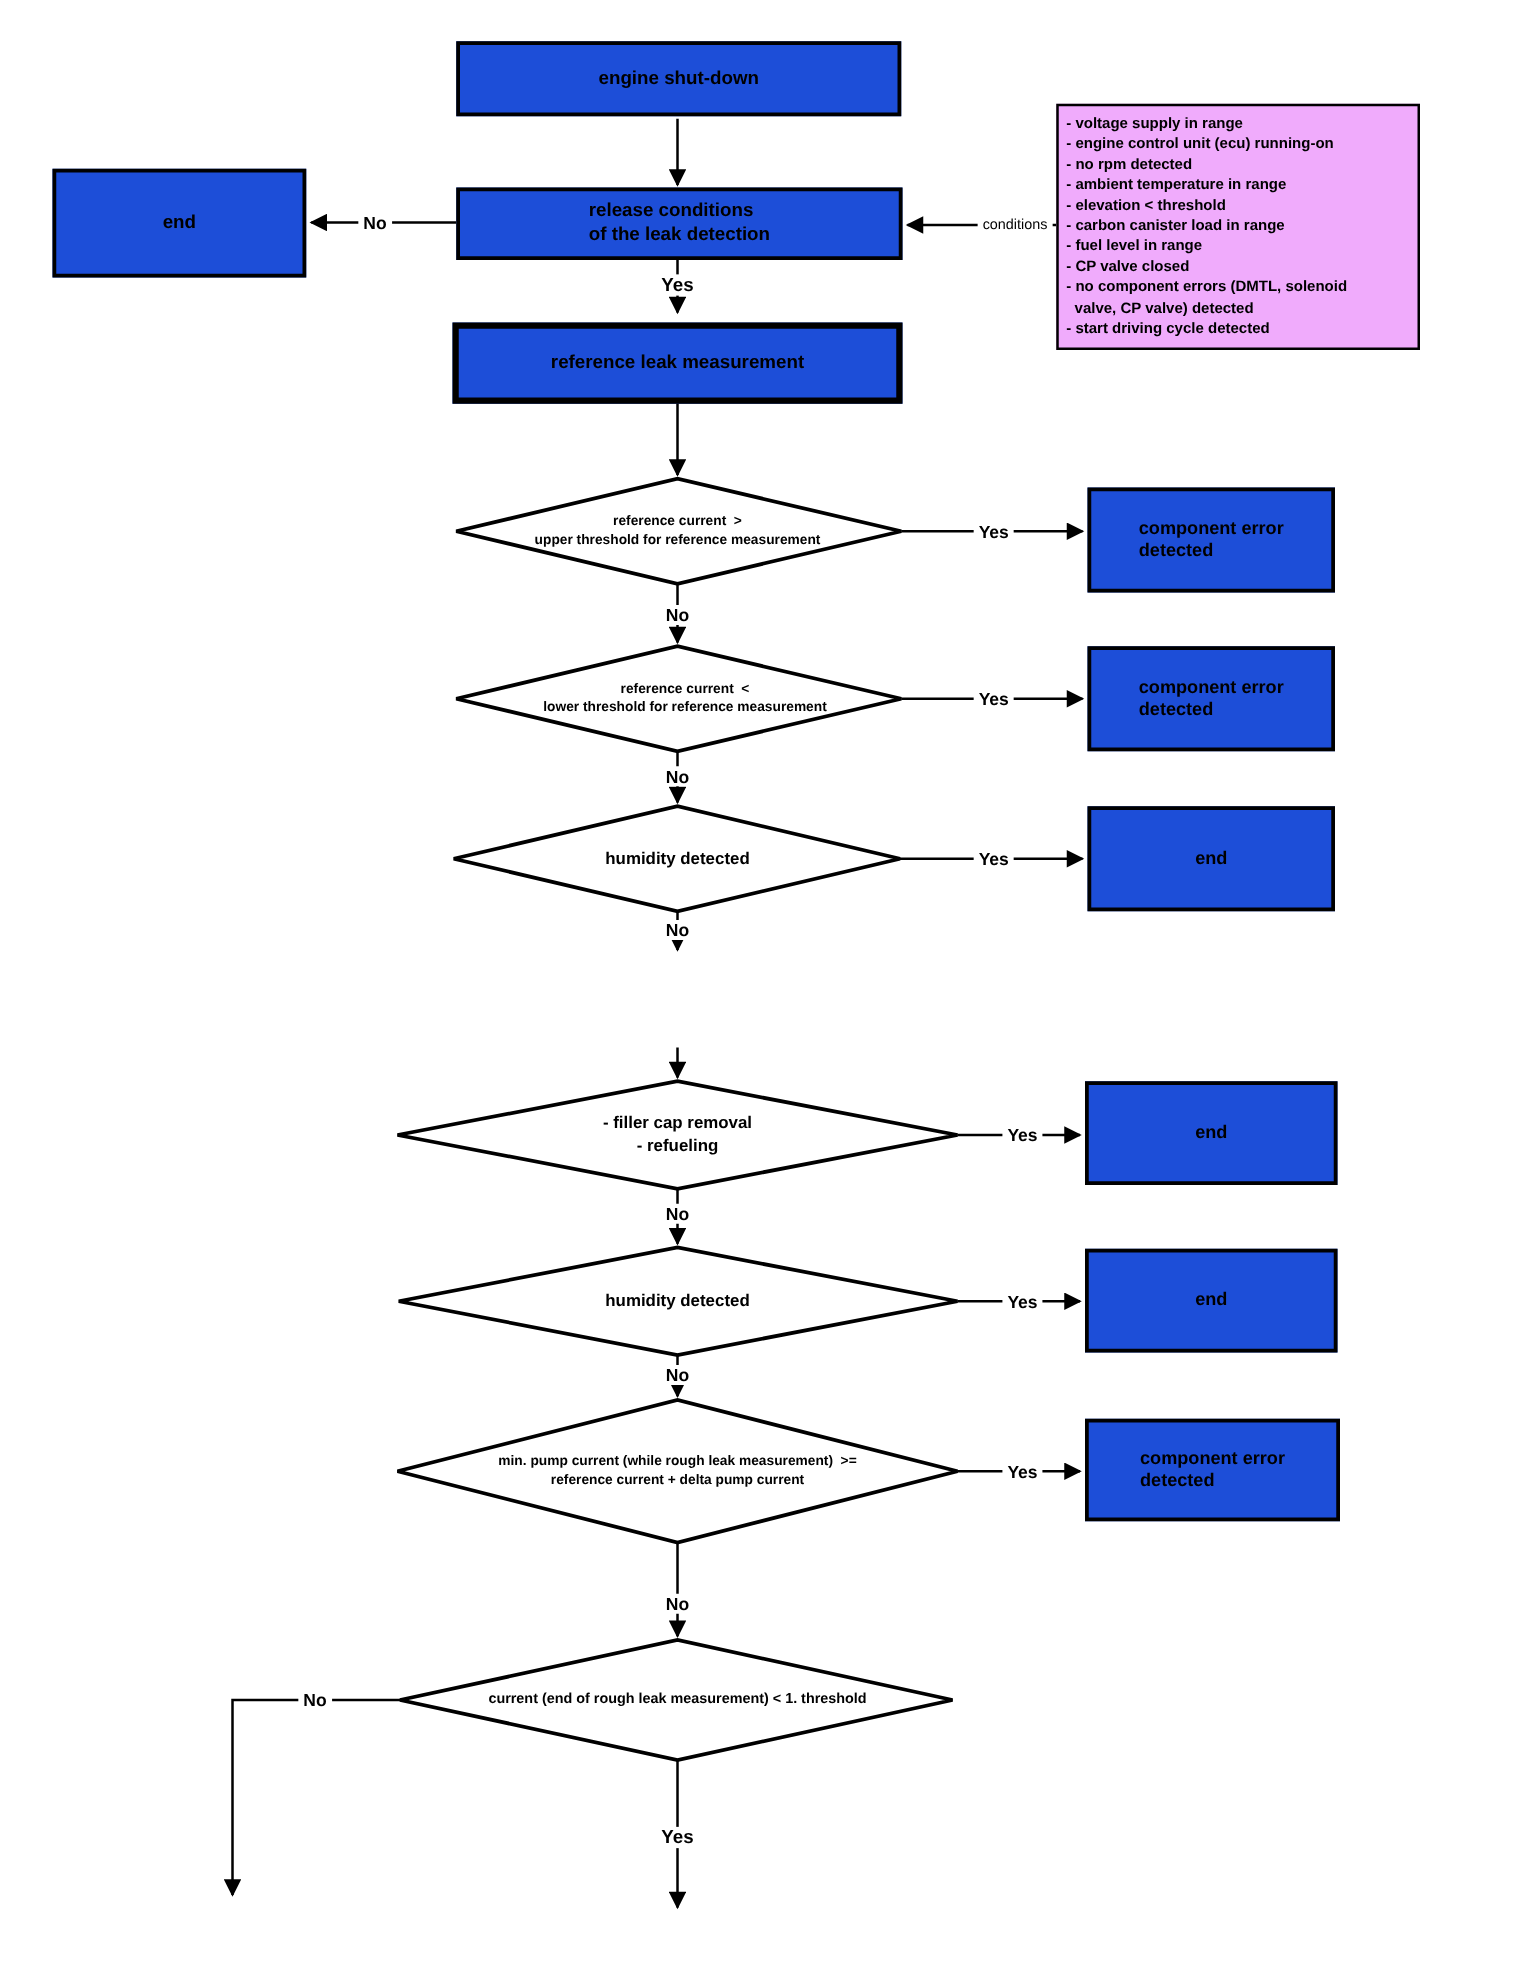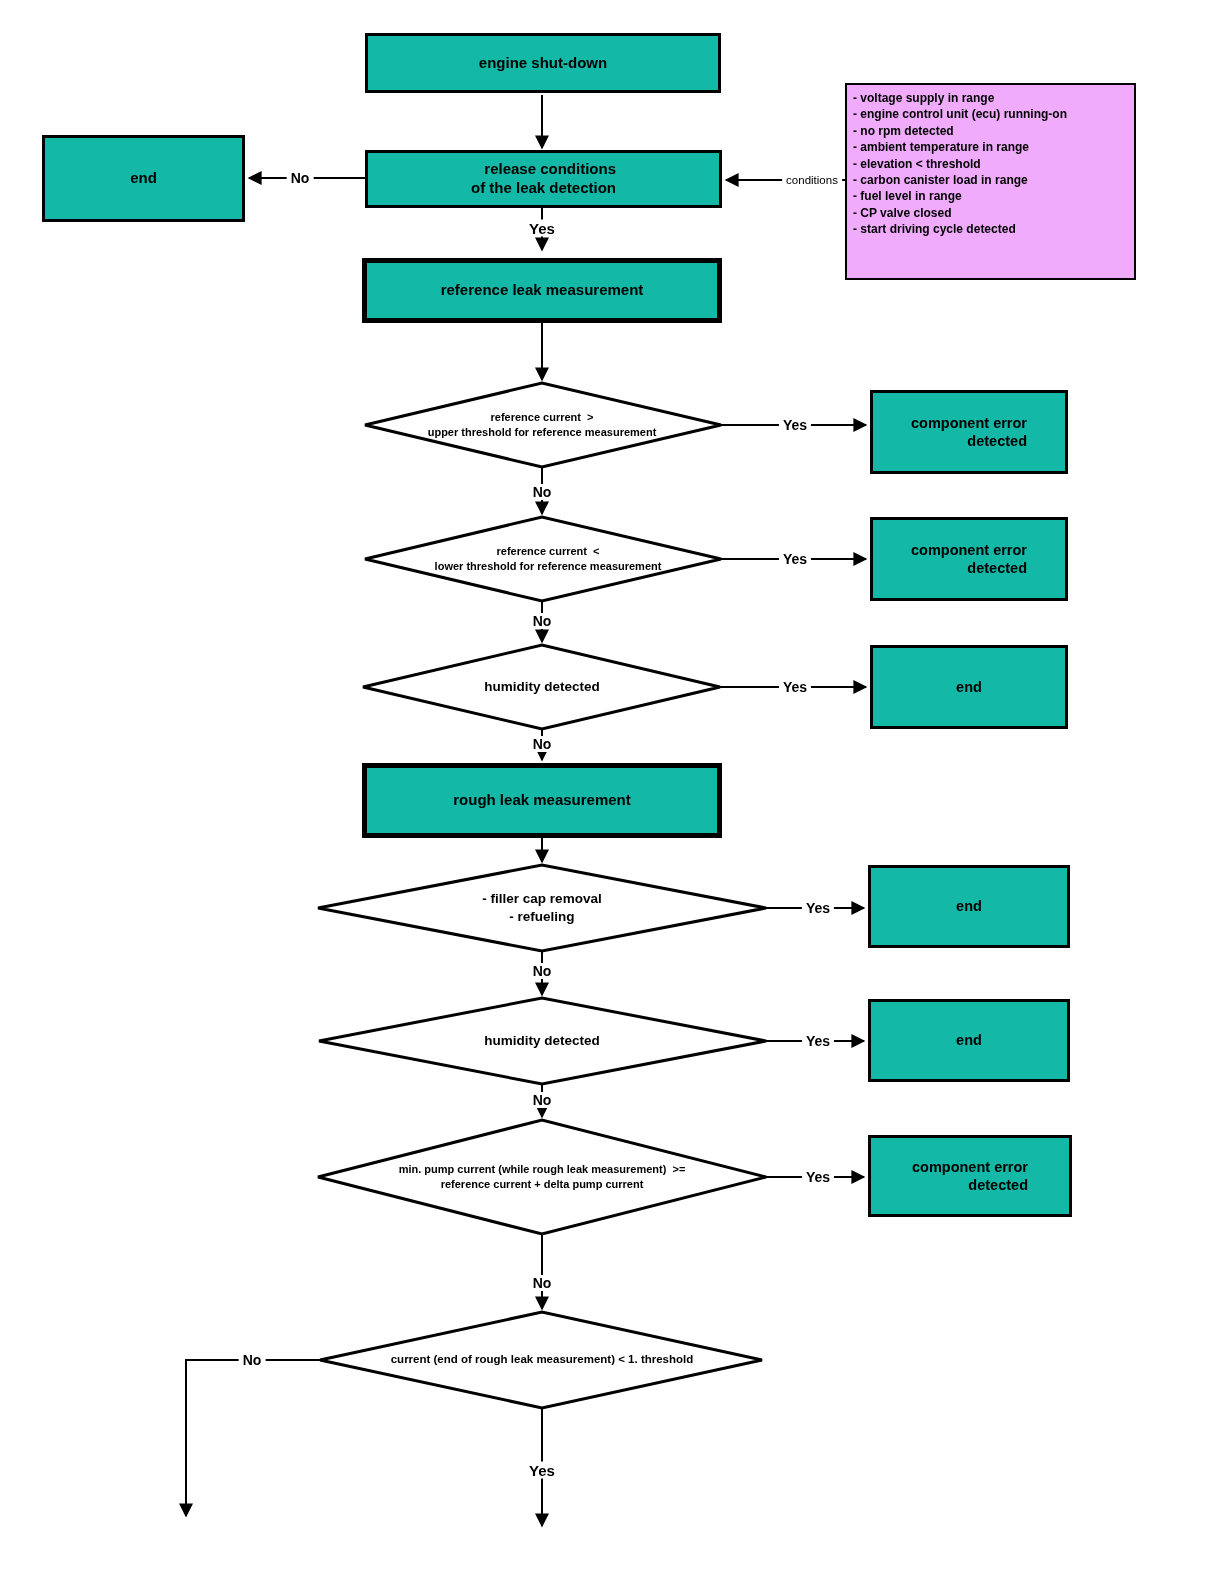--- a/index.html
+++ b/index.html
@@ -12,23 +12,23 @@
     font-family: "Liberation Sans", sans-serif;
     color: var(--line);
     overflow: hidden;
   }
   svg.layer { position:absolute; left:0; top:0; width:1216px; height:1576px; }
   svg.layer line, svg.layer polyline { stroke: var(--line); stroke-width:2; fill:none; }
   svg.layer polygon.diamond { fill:#fff; stroke:var(--line); stroke-width:3; }
   svg.layer marker path { fill: var(--line); }
 
   .box {
-    position:absolute; background:#14b8a6; border:3px solid var(--line);
+    position:absolute; background:#1d4ed8; border:3px solid var(--line);
     display:flex; align-items:center; justify-content:center;
-    text-align:right; font-weight:bold; white-space:pre-line; line-height:1.25;
+    text-align:left; font-weight:bold; white-space:pre-line; line-height:1.25;
   }
   .bold-box { border-width:5px; }
   .b-engine   { left:365px; top:33px;  width:356px; height:60px; font-size:15px; }
   .b-endleft  { left:42px;  top:135px; width:203px; height:87px; font-size:15px; }
   .b-release  { left:365px; top:150px; width:357px; height:58px; font-size:15px; }
   .b-refleak  { left:362px; top:258px; width:360px; height:65px; font-size:15px; }
   .b-roughleak{ left:362px; top:763px; width:360px; height:75px; font-size:15px; }
   .b-ce1 { left:870px; top:390px;  width:198px; height:84px; font-size:14.5px; }
   .b-ce2 { left:870px; top:517px;  width:198px; height:84px; font-size:14.5px; }
   .b-end1{ left:870px; top:645px;  width:198px; height:84px; font-size:14.5px; }
@@ -121,40 +121,41 @@
     <polygon class="diamond" points="319,1041 542,998 766,1041 542,1084"></polygon>
     <polygon class="diamond" points="318,1177 542,1120 766,1177 542,1234"></polygon>
     <polygon class="diamond" points="320,1360 542,1312 762,1360 542,1408"></polygon>
   </svg>
 
   <div class="box b-engine">engine shut-down</div>
   <div class="box b-endleft">end</div>
   <div class="box b-release">release conditions
 of the leak detection</div>
   <div class="box bold-box b-refleak">reference leak measurement</div>
-  <div class="box bold-box b-roughleak">rough leak measurement</div>
   <div class="box b-ce1">component error
 detected</div>
   <div class="box b-ce2">component error
 detected</div>
   <div class="box b-end1">end</div>
   <div class="box b-end2">end</div>
   <div class="box b-end3">end</div>
   <div class="box b-ce3">component error
 detected</div>
 
   <div class="b-conditions">
     <div>- voltage supply in range</div>
     <div>- engine control unit (ecu) running-on</div>
     <div>- no rpm detected</div>
     <div>- ambient temperature in range</div>
     <div>- elevation &lt; threshold</div>
     <div>- carbon canister load in range</div>
     <div>- fuel level in range</div>
     <div>- CP valve closed</div>
+    <div>- no component errors (DMTL, solenoid
+&nbsp;&nbsp;valve, CP valve) detected</div>
     <div>- start driving cycle detected</div>
   </div>
 
   <div class="dlabel dl-small dl1">reference current  &gt;
 upper threshold for reference measurement</div>
   <div class="dlabel dl-small dl2">reference current  &lt;
 lower threshold for reference measurement</div>
   <div class="dlabel dl-big dl3">humidity detected</div>
   <div class="dlabel dl-big dl4">- filler cap removal
 - refueling</div>

